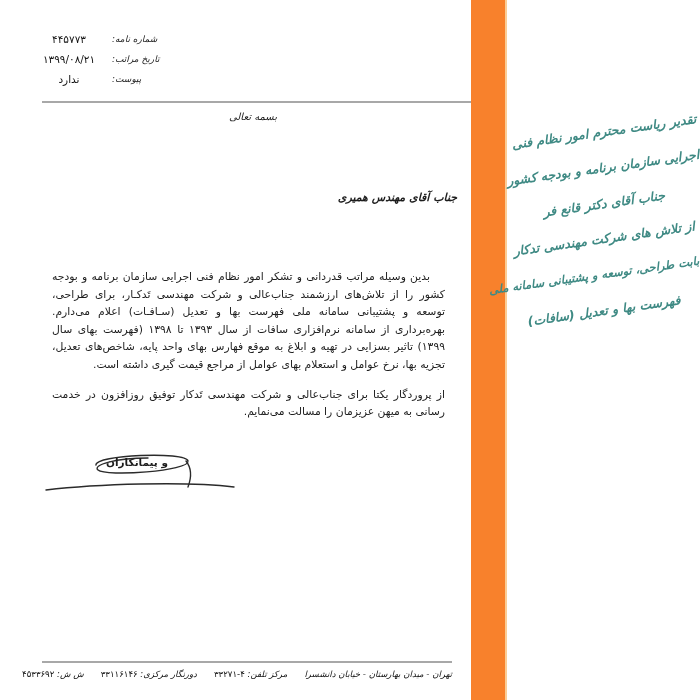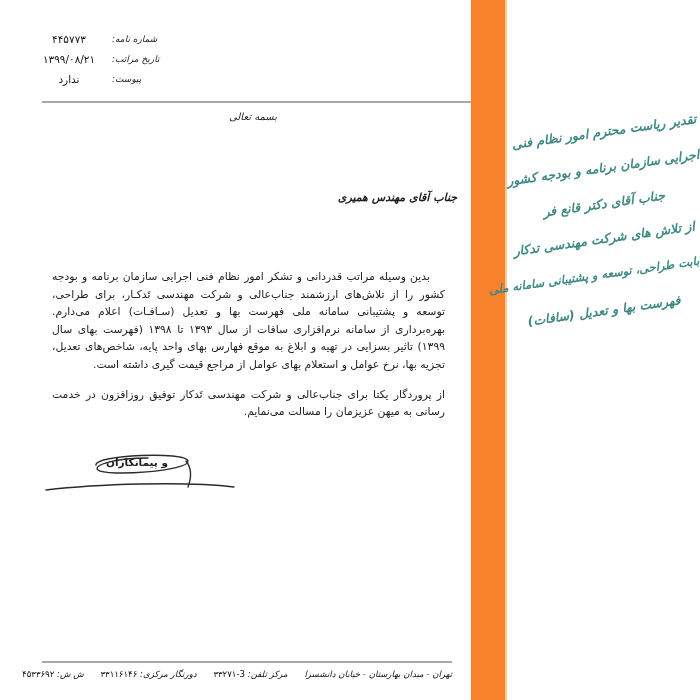--- a/index.html
+++ b/index.html
@@ -101,21 +101,21 @@
   </svg>
   <div class="signature">
     <div class="sig-title2">و پیمانکاران</div>
   </div>
 
   <div class="footer-rule"></div>
   <div class="footer">
     <span class="item">تهران - میدان بهارستان - خیابان دانشسرا</span>
     <span class="item">
       <span>مرکز تلفن:</span>
-      <span class="val">3-۳۳۲۷۱</span>
+      <span class="val">۴-۳۳۲۷۱</span>
     </span>
     <span class="item">
       <span>دورنگار مرکزی:</span>
       <span class="val">۳۳۱۱۶۱۴۶</span>
     </span>
     <span class="item">
       <span>ش ش:</span>
       <span class="val">۴۵۳۳۶۹۲</span>
     </span>
   </div>

